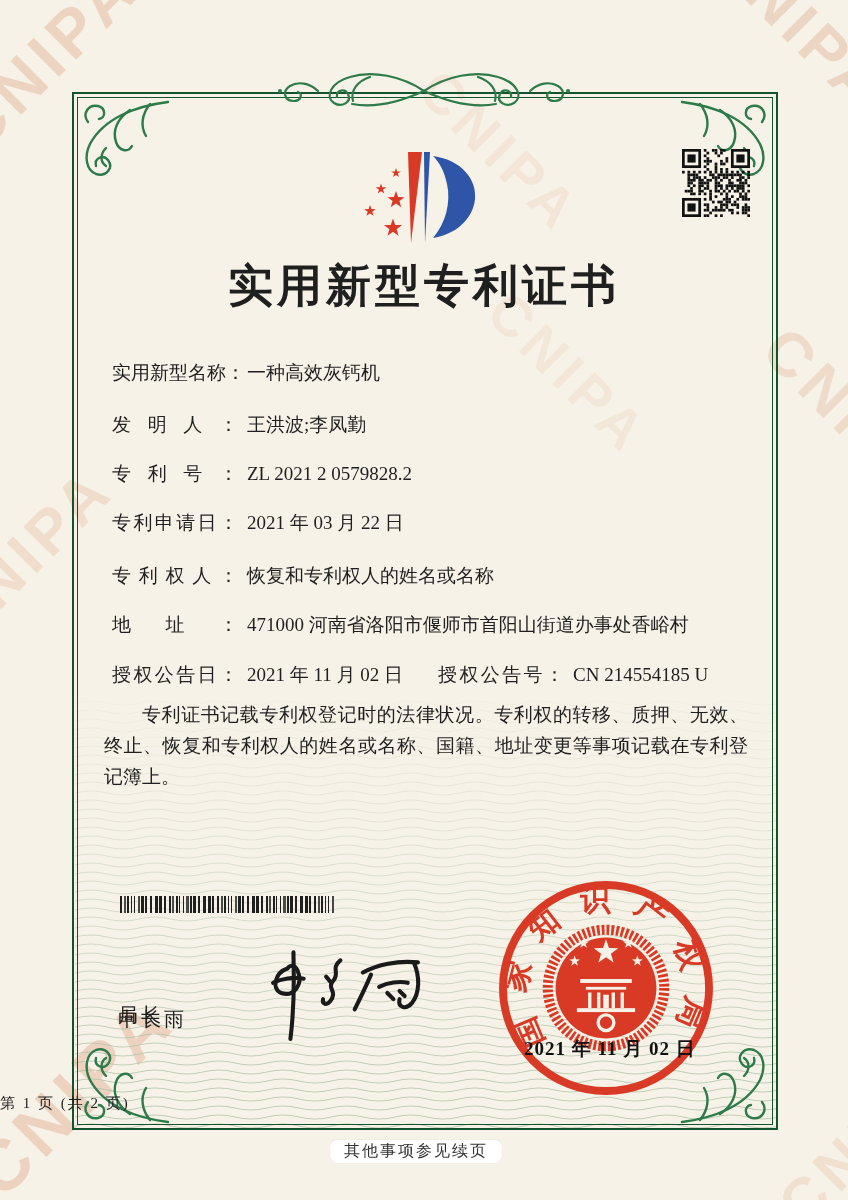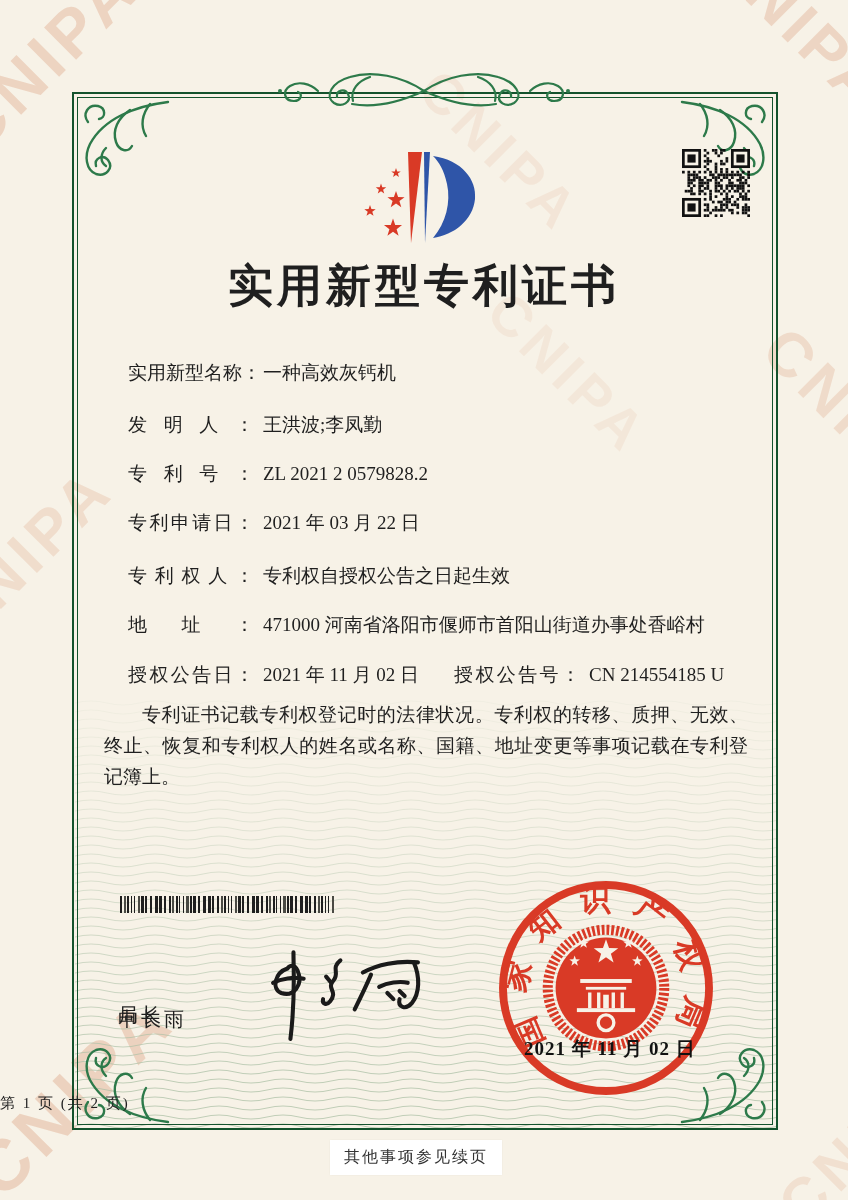--- a/index.html
+++ b/index.html
@@ -15,34 +15,34 @@
   .orn{position:absolute;z-index:3;pointer-events:none;}
   #waves{position:absolute;left:75px;top:698px;z-index:1;pointer-events:none;}
   
   .content{position:absolute;left:0;top:0;width:848px;height:1200px;z-index:4;}
   .cert-no{position:absolute;left:112px;top:148px;font-size:20px;letter-spacing:2px;}
   .logo{position:absolute;left:356px;top:142px;}
   .qr{position:absolute;left:682px;top:149px;}
   .title{position:absolute;left:0;top:256px;width:848px;text-align:center;
          font-size:45px;font-weight:bold;letter-spacing:4px;}
   .frow{position:absolute;left:112px;font-size:19px;white-space:nowrap;}
-  .flabel{display:inline-block;width:126px;text-align:justify;text-align-last:justify;margin-left:16px;}
+  .flabel{display:inline-block;width:126px;text-align:justify;text-align-last:justify;}
   .fvalue{margin-left:9px;}
   .pair2{position:absolute;left:326px;top:0;white-space:nowrap;}
   .bodytext{position:absolute;left:104px;top:699px;width:644px;font-size:19px;line-height:31px;text-align:justify;}
   .bodytext p{margin:0 0 4px 0;text-indent:2em;}
   .barcode{position:absolute;left:120px;top:896px;width:218px;height:17px;}
   .director-label{position:absolute;left:118px;top:974px;font-size:20px;letter-spacing:3px;font-family:"Liberation Sans","DejaVu Sans",sans-serif;margin-top:28px;}
   .director-name{position:absolute;left:118px;top:1006px;font-size:20px;letter-spacing:3px;font-family:Liberation Sans, sans-serif;}
   .signature{position:absolute;left:248px;top:942px;}
   .seal{position:absolute;left:494px;top:876px;z-index:4;}
   .seal-date{position:absolute;left:524px;top:1036px;font-size:19px;font-weight:600;letter-spacing:1px;color:#111;z-index:5;white-space:nowrap;}
   .page-num{position:absolute;left:0;top:1094px;width:848px;text-align:left;font-size:15px;letter-spacing:2px;}
-  .note-box{position:absolute;left:330px;top:1140px;background:#ffffff;padding:7px 14px;
-            font-size:16px;letter-spacing:2px;color:#333;z-index:5;box-shadow:0 0 2px rgba(0,0,0,0.05);}
+  .note-box{position:absolute;left:330px;top:1140px;background:#ffffff;padding:1px 14px;
+            font-size:16px;letter-spacing:2px;color:#333;z-index:5;box-shadow:0 0 2px rgba(0,0,0,0.05);border-radius:8px;}
 </style>
 </head>
 <body>
 
 <div class="page">
 
   <span class="wm" style="left:-70px;top:20px;font-size:66px;opacity:.40;transform:rotate(-45deg);">CNIPA</span>
   <span class="wm" style="left:690px;top:-12px;font-size:62px;opacity:.38;transform:rotate(45deg);">CNIPA</span>
   <span class="wm" style="left:400px;top:118px;font-size:56px;opacity:.16;transform:rotate(45deg);">CNIPA</span>
   <span class="wm" style="left:742px;top:380px;font-size:62px;opacity:.30;transform:rotate(45deg);">CNIPA</span>
@@ -390,21 +390,21 @@
     <div class="frow" style="top:412px;">
       <span class="flabel">发明人：</span><span class="fvalue">王洪波;李凤勤</span>
     </div>
     <div class="frow" style="top:461px;">
       <span class="flabel">专利号：</span><span class="fvalue">ZL 2021 2 0579828.2</span>
     </div>
     <div class="frow" style="top:510px;">
       <span class="flabel">专利申请日：</span><span class="fvalue">2021 年 03 月 22 日</span>
     </div>
     <div class="frow" style="top:563px;">
-      <span class="flabel">专利权人：</span><span class="fvalue">专利权自授权公告之日起生效</span>
+      <span class="flabel">专利权人：</span><span class="fvalue">恢复和专利权人的姓名或名称</span>
     </div>
     <div class="frow" style="top:612px;font-family:Liberation Serif, serif;">
       <span class="flabel">地址：</span><span class="fvalue">471000 河南省洛阳市偃师市首阳山街道办事处香峪村</span>
     </div>
     <div class="frow" style="top:662px;">
       <span class="flabel">授权公告日：</span><span class="fvalue">2021 年 11 月 02 日</span>
       <span class="pair2">
         <span class="flabel">授权公告号：</span><span class="fvalue">CN 214554185 U</span>
       </span>
     </div>

